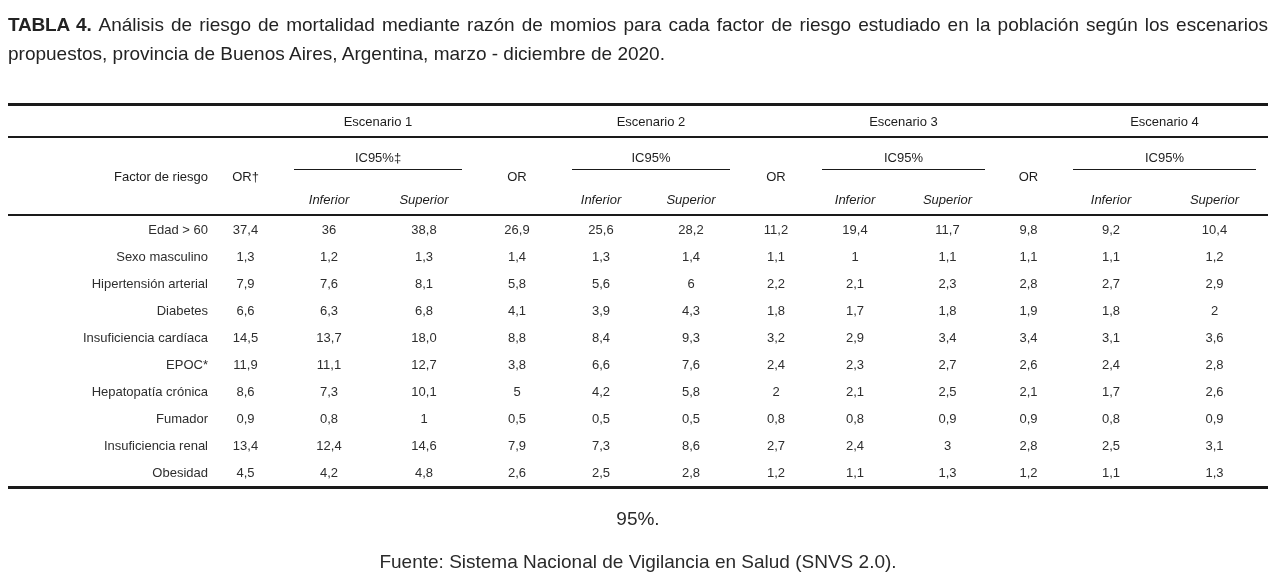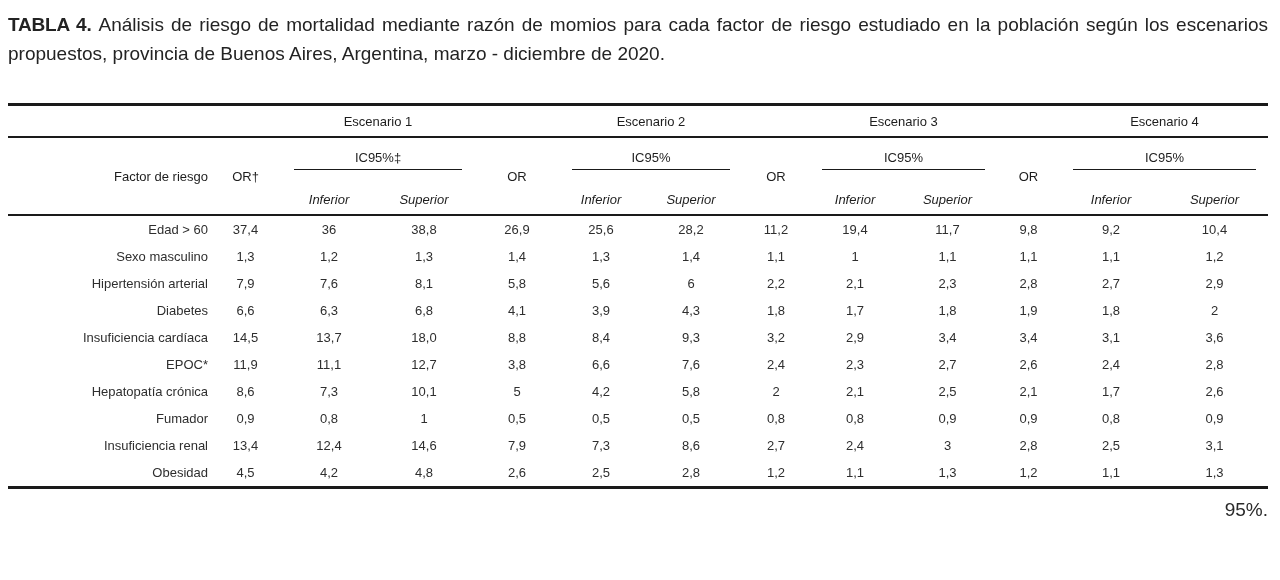--- a/index.html
+++ b/index.html
@@ -68,21 +68,21 @@
   tbody tr:first-child td { border-top: 2px solid #1a1a1a; }
 
   
   .footnotes { margin-top: 7px; font-size: 19px; line-height: 27px; color: #2a2a2a; }
   .foot-line1 {
     margin: 0;
     text-align: justify;
     text-align-last: justify;
     -moz-text-align-last: justify;
   }
-  .foot-line2, .foot-source { margin: 0; text-align: right; }
+  .foot-line2, .foot-source { margin: 16px; text-align: center; }
 </style>
 </head>
 <body>
 
 <div class="page">
 
   <p class="title"><span class="title-label">TABLA 4.</span><span>Análisis de riesgo de mortalidad mediante razón de momios para cada factor de riesgo estudiado en la población según los escenarios propuestos, provincia de Buenos Aires, Argentina, marzo - diciembre de 2020.</span></p>
 
   <table class="data-table">
     <colgroup>
@@ -290,15 +290,16 @@
           <td>1,3</td>
           <td>1,2</td>
           <td>1,1</td>
           <td>1,3</td>
         </tr>
       </tbody>
   </table>
 
   <div class="footnotes">
     <p class="foot-line2">95%.</p>
+    <p class="foot-source">Fuente: Sistema Nacional de Vigilancia en Salud (SNVS 2.0).</p>
   </div>
 
 </div>
 
 </body></html>

